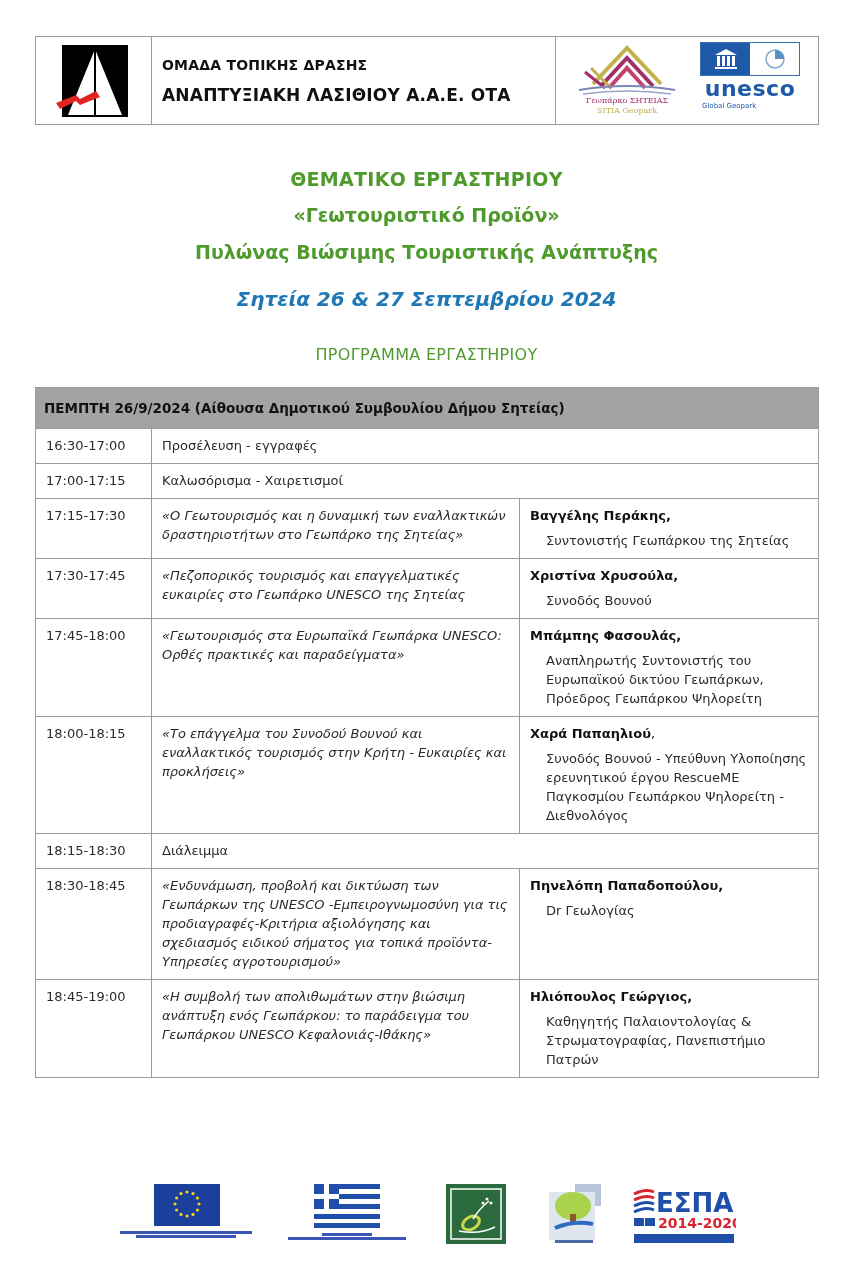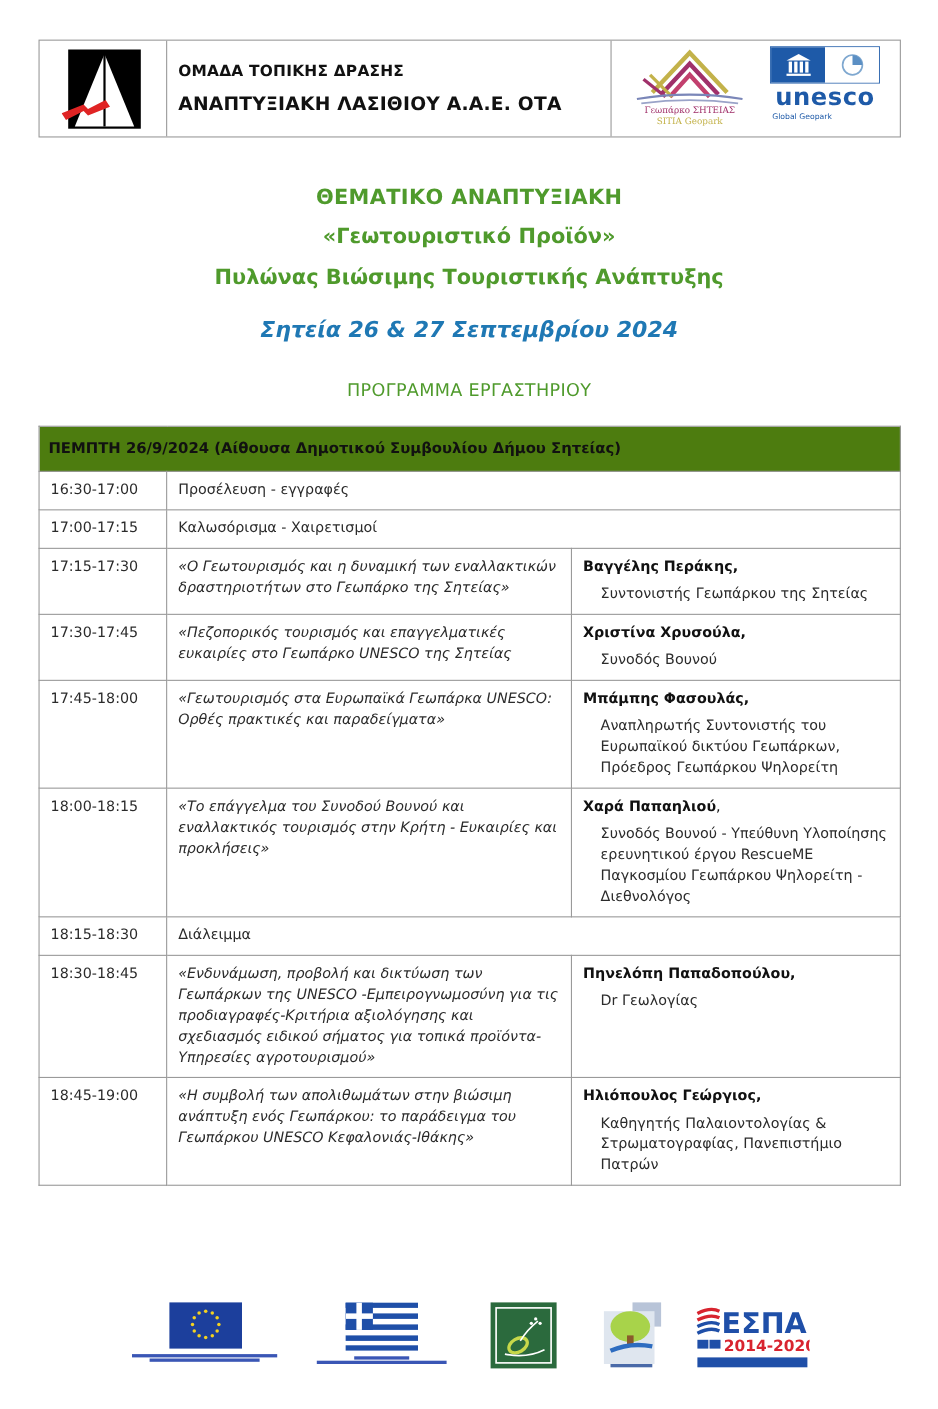--- a/index.html
+++ b/index.html
@@ -35,21 +35,21 @@
   .t3 { top: 241px; font-size: 19px; font-weight: bold; color: #4f9a2c; }
   .t4 { top: 287px; font-size: 20px; font-weight: bold; font-style: italic; color: #1f78b4; }
   .t5 { top: 345px; font-size: 16px; font-weight: normal; color: #4f9a2c; letter-spacing: 0.3px; }
 
   
   .schedule {
     position: absolute; left: 35px; top: 387px; width: 784px;
     border-collapse: collapse; font-size: 13px; color: #2b2b2b;
   }
   .schedule td { border: 1.5px solid #9a9a9a; vertical-align: top; padding: 7px 10px 8px 10px; line-height: 19px; }
-  .schedule .day-row td { background: #4d7c0f; font-weight: bold; color: #111; padding: 11px 10px 10px 8px; font-size: 13.5px; }
+  .schedule .day-row td { background: #a3a3a3; font-weight: bold; color: #111; padding: 11px 10px 10px 8px; font-size: 13.5px; }
   .schedule .time { width: 116px; white-space: nowrap; }
   .schedule .topic { width: 368px; font-style: italic; }
   .schedule .speaker { }
   .speaker-name { font-weight: bold; color: #111; display: block; margin-bottom: 6px; }
   .speaker-name .plain { font-weight: normal; }
   .speaker-role { display: block; margin-left: 16px; }
 
   
   .footer { position: absolute; left: 0; top: 1178px; width: 759px; height: 100px; }
   .flogo { position: absolute; }
@@ -110,21 +110,21 @@
             <path d="M12 3 A9 9 0 0 1 21 12 L12 12 Z" fill="#5b8fc4"></path>
           </svg>
         </div>
       </div>
       <div class="unesco-word">unesco</div>
       <div class="unesco-sub">Global Geopark</div>
     </div>
   </div>
 </div>
 
-<div class="titles t1">ΘΕΜΑΤΙΚΟ ΑΝΑΠΤΥΞΙΑΚΗ</div>
+<div class="titles t1">ΘΕΜΑΤΙΚΟ ΕΡΓΑΣΤΗΡΙΟΥ</div>
 <div class="titles t2">«Γεωτουριστικό Προϊόν»</div>
 <div class="titles t3">Πυλώνας Βιώσιμης Τουριστικής Ανάπτυξης</div>
 <div class="titles t4">Σητεία 26 &amp; 27 Σεπτεμβρίου 2024</div>
 <div class="titles t5">ΠΡΟΓΡΑΜΜΑ ΕΡΓΑΣΤΗΡΙΟΥ</div>
 
 <table class="schedule">
   <tbody>
     <tr class="day-row">
       <td colspan="3">ΠΕΜΠΤΗ 26/9/2024 (Αίθουσα Δημοτικού Συμβουλίου Δήμου Σητείας)</td>
     </tr>

